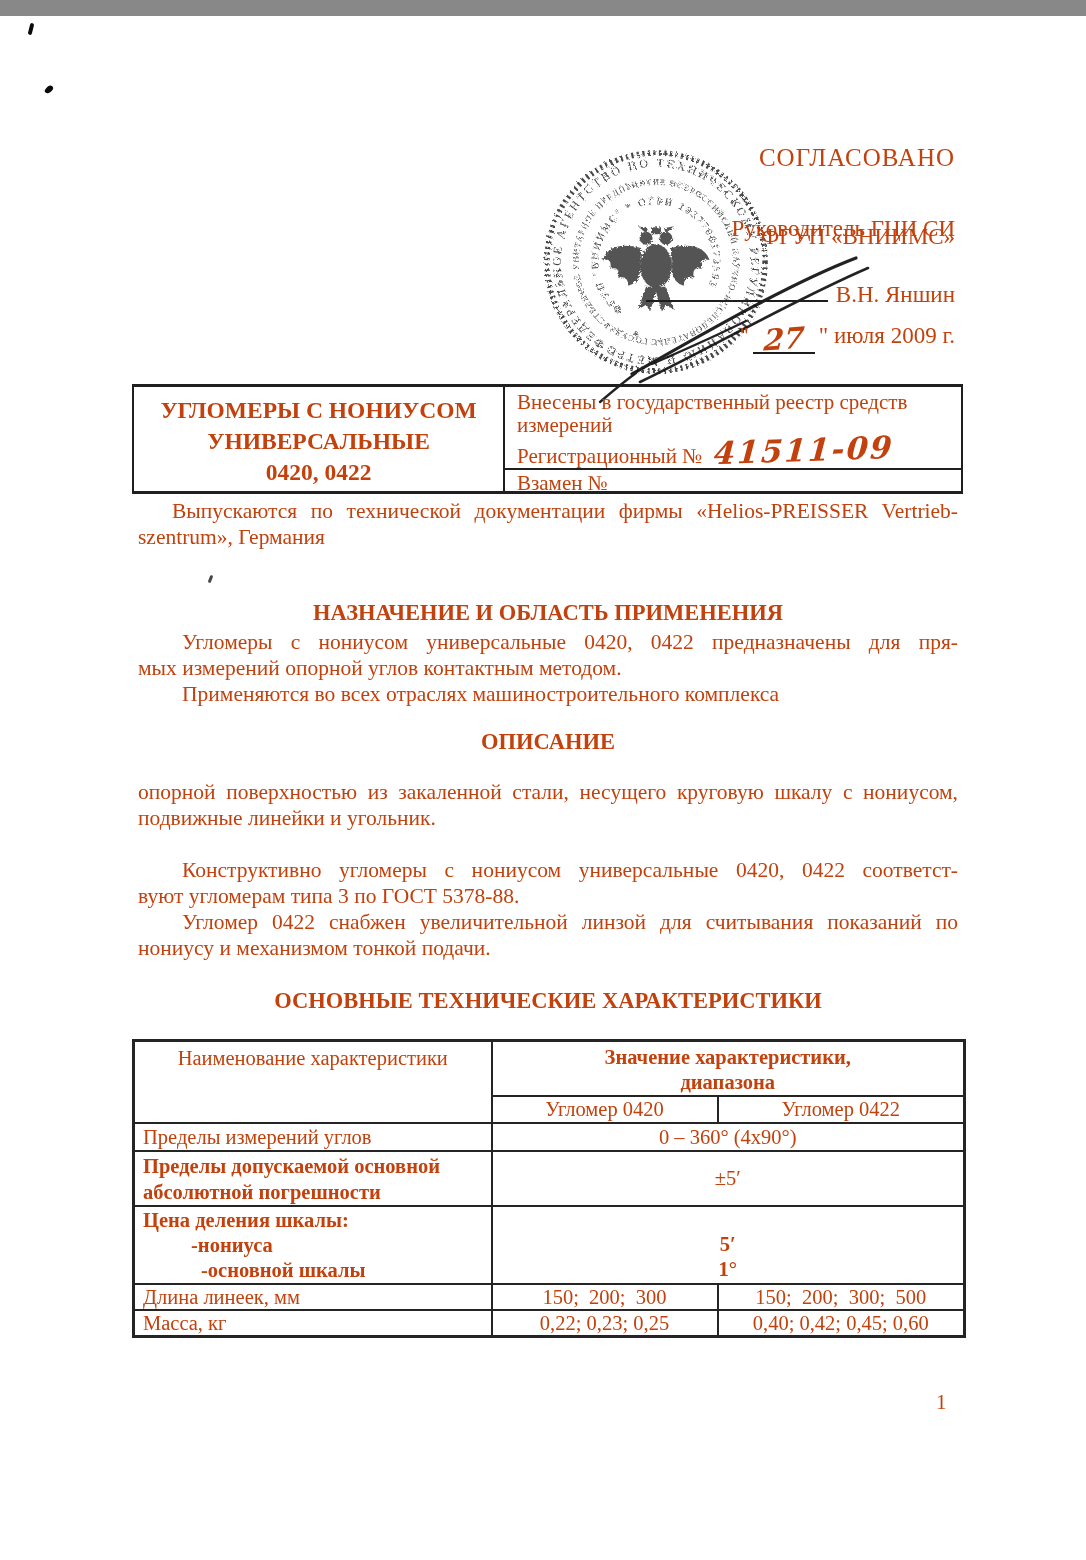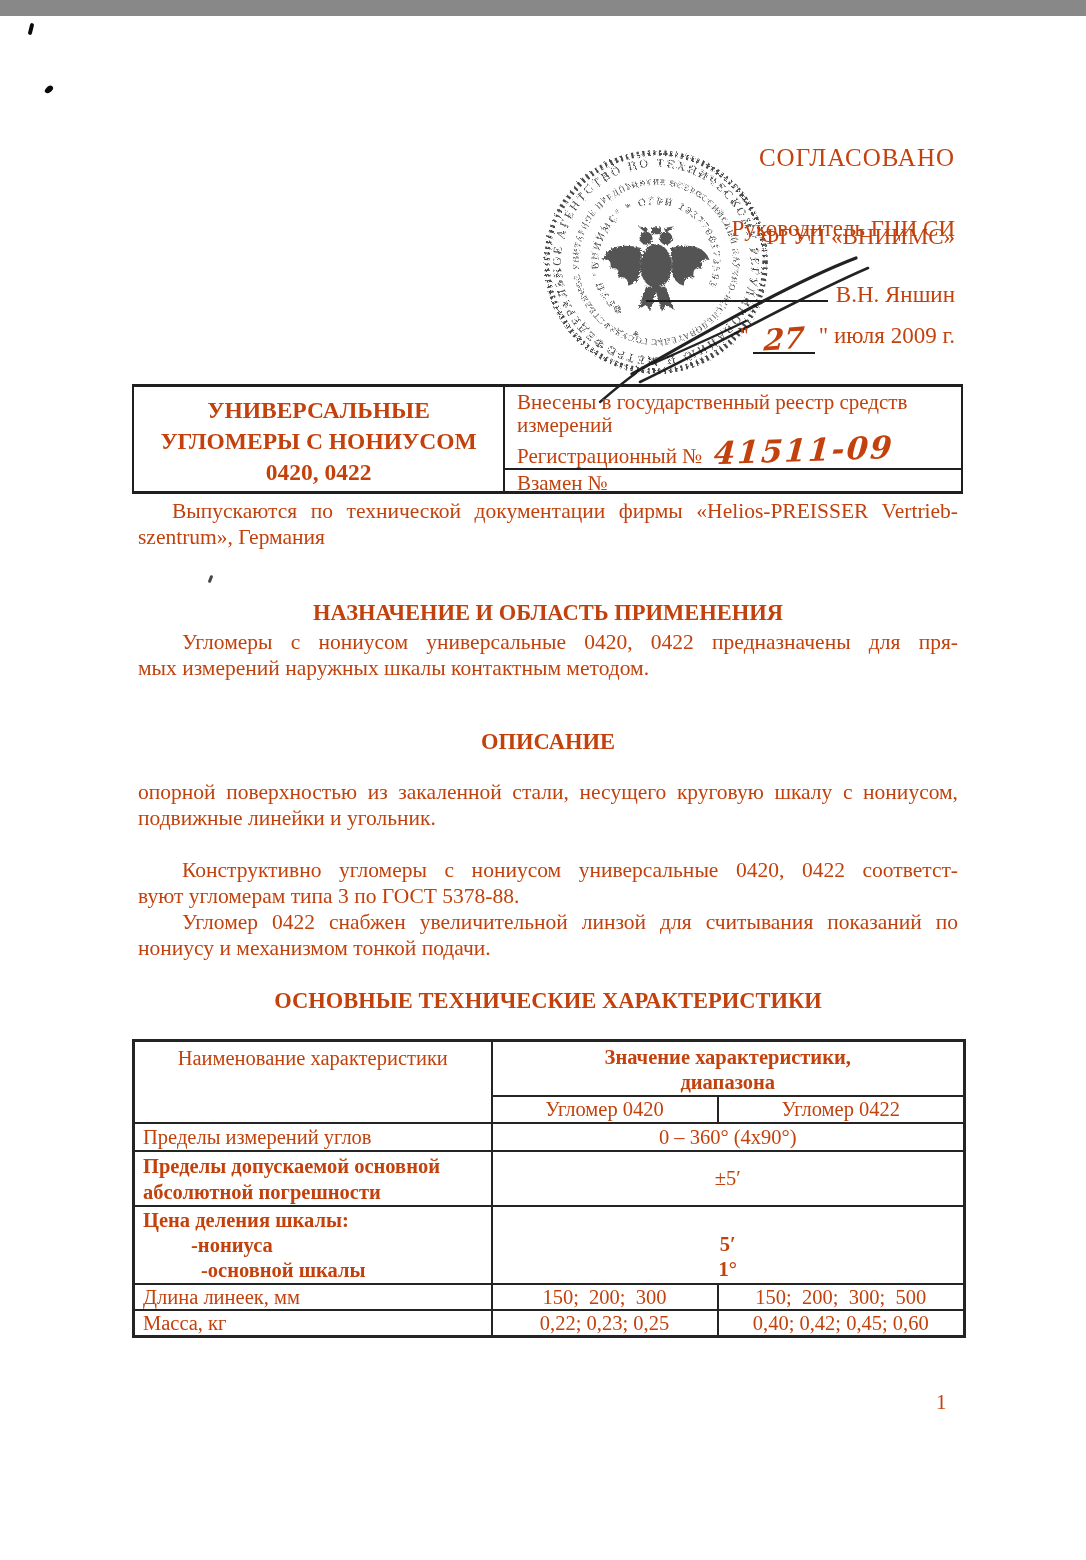--- a/index.html
+++ b/index.html
@@ -142,43 +142,46 @@
   <div class="ap ap-sign">
     <span class="sig-line"></span><span>В.Н. Яншин</span>
   </div>
   <div class="ap ap-date">
     <span>"</span><span class="day-underline"><span class="hand day-hand">27</span></span><span>"</span>
     <span>июля 2009 г.</span>
   </div>
 
   <div class="tblock">
     <div class="tb-left">
+      <div>УГЛОМЕРЫ С НОНИУСОМ</div>
       <div>УНИВЕРСАЛЬНЫЕ</div>
-      <div>УГЛОМЕРЫ С НОНИУСОМ</div>
       <div>0420, 0422</div>
     </div>
     <div class="tb-right">
       <div class="tb-r-l1">Внесены в государственный реестр средств</div>
       <div class="tb-r-l2">измерений</div>
       <div class="tb-r-reg">
         <span>Регистрационный №</span><span class="hand reg-hand">41511-09</span>
       </div>
       <div class="tb-r-vz">Взамен №</div>
     </div>
   </div>
 
   <div class="blk" style="top:482px;">
     <div class="ln ind34">Выпускаются по технической документации фирмы «Helios-PREISSER Vertrieb-</div>
     <div class="ln-end">szentrum», Германия</div>
   </div>
 
   <div class="hd" style="top:584px;">НАЗНАЧЕНИЕ И ОБЛАСТЬ ПРИМЕНЕНИЯ</div>
   <div class="blk" style="top:613px;">
     <div class="ln ind44">Угломеры с нониусом универсальные 0420, 0422  предназначены для пря-</div>
-    <div class="ln-end">мых измерений наружных шкалы контактным методом.</div>
+    <div class="ln-end">мых измерений опорной углов контактным методом.</div>
+  </div>
+  <div class="blk" style="top:665px;">
+    <div class="ln-end ind44">Применяются во всех отраслях машиностроительного комплекса</div>
   </div>
 
   <div class="hd" style="top:713px;">ОПИСАНИЕ</div>
   <div class="blk" style="top:763px;">
     <div class="ln">опорной поверхностью из закаленной стали, несущего круговую шкалу с нониусом,</div>
     <div class="ln-end">подвижные линейки и угольник.</div>
   </div>
   <div class="blk" style="top:841px;">
     <div class="ln ind44">Конструктивно угломеры с нониусом универсальные 0420, 0422  соответст-</div>
     <div class="ln-end">вуют угломерам типа 3 по ГОСТ 5378-88.</div>

